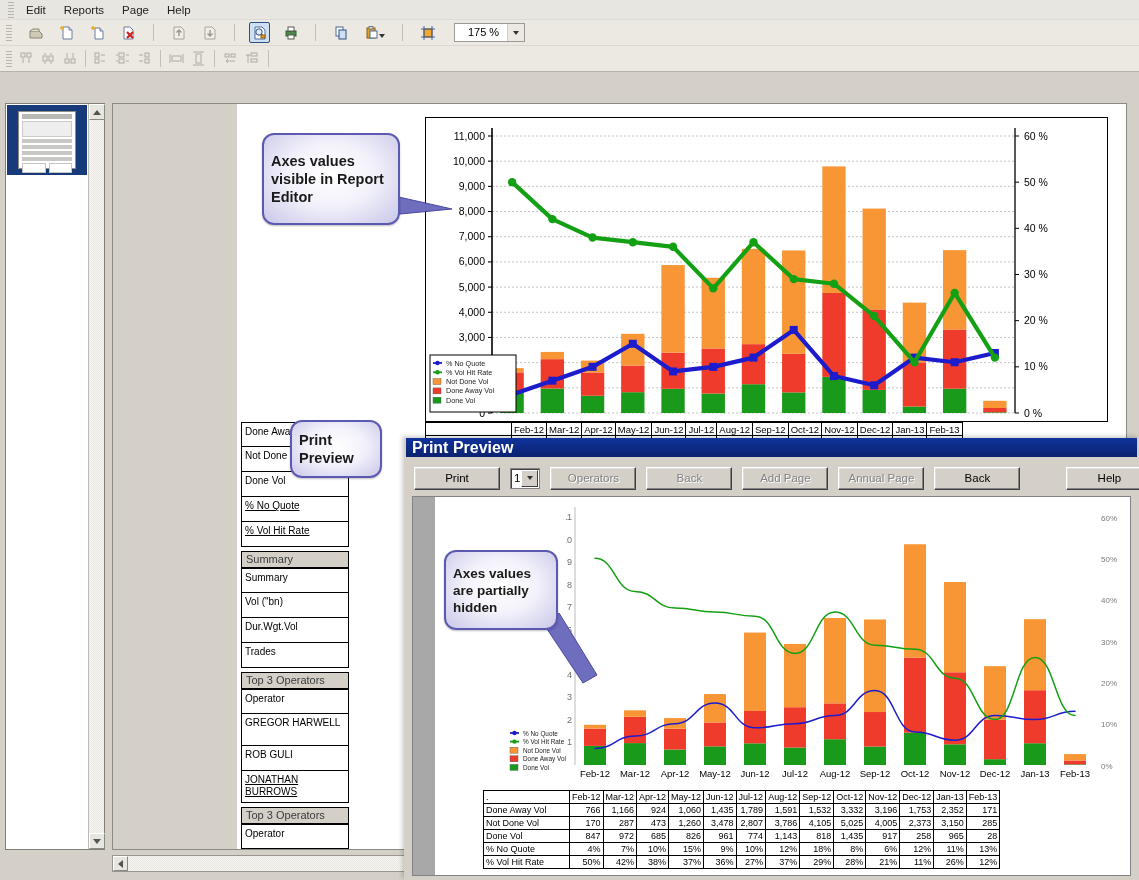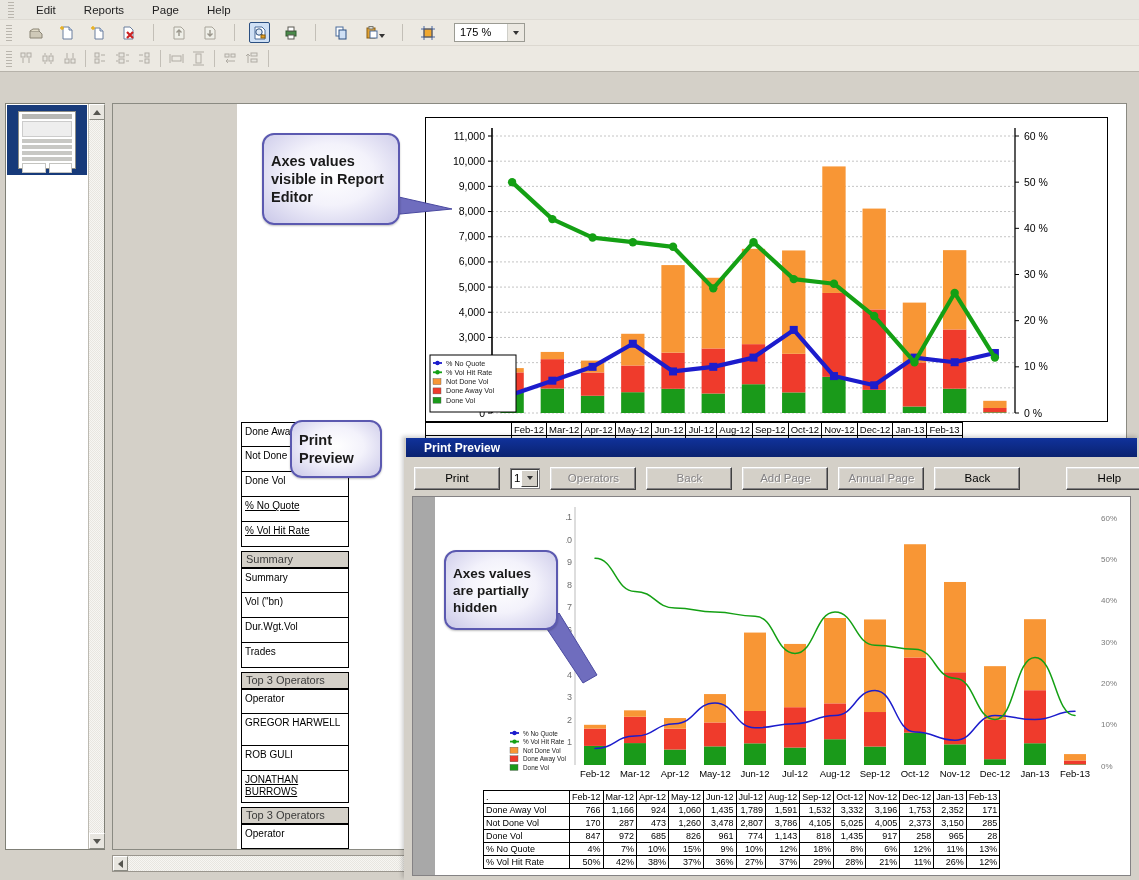--- a/index.html
+++ b/index.html
@@ -22,31 +22,32 @@
     color:#f0f0f0; font-weight:bold; font-size:11.5px;
     padding-left:4px; border-bottom:1px solid #6f6f66;
   }
   .titlebar .appicon {
     width:13px;height:13px;border-radius:50%;
     background:radial-gradient(circle at 40% 35%, #fff 0%, #bdd9bd 30%, #2e7d32 75%, #14521a 100%);
     border:1px solid #2b5e2f; margin-right:4px; flex:0 0 auto;
   }
 
   .menubar {
-    height:20px; display:flex; align-items:center; gap:10px;
+    height:20px; display:flex; align-items:center; gap:0;
     background:#e8e6e0; padding-left:8px;
     border-bottom:1px solid #dedbd4;
     text-align:center;
   }
   .menubar .mi { padding:2px 9px; color:#222; font-size:11.5px; }
 
   .toolbar {
     height:26px; display:flex; align-items:center; gap:10px;
     background:#ece9e2; padding-left:6px;
     border-bottom:1px solid #dcd8d0;
+    text-align:center;
   }
   .toolbar2 {
     height:26px; display:flex; align-items:center; gap:1px;
     background:#ece9e2; padding-left:6px;
     border-bottom:1px solid #b6b2aa;
   }
   .gripper { width:6px; height:16px; margin-right:3px;
     background:repeating-linear-gradient(to bottom,#b9b5ad 0 1px,transparent 1px 3px);
   }
   .tbtn { width:21px;height:21px;display:flex;align-items:center;justify-content:center;
@@ -127,22 +128,22 @@
 
   
   #preview {
     position:absolute; left:404px; top:438px; width:735px; height:442px;
     background:#d4d0c8; border:2px solid #d4d0c8; border-top:none;
     box-shadow:-2px -2px 4px rgba(0,0,0,.18);
     z-index:40;
   }
   #preview .pvtitle {
     height:19px; background:linear-gradient(to bottom,#10329b,#0a2270);
-    color:#fff; font-weight:bold; font-size:12px; display:flex; align-items:center;
-    padding-left:18px;
+    color:#fff; font-weight:bold; font-size:16px; display:flex; align-items:center;
+    padding-left:6px;
   }
   #preview .pvbar { height:36px; display:flex; align-items:center; gap:10px; padding:6px 8px 0 8px;}
   .winbtn {
     height:23px; min-width:86px; padding:0 6px; font-size:11.5px; color:#000;
     background:#d4d0c8; border:1px solid #fff;
     border-right-color:#404040; border-bottom-color:#404040;
     box-shadow: inset -1px -1px 0 #848284, inset 1px 1px 0 #dfdfdf;
     display:flex;align-items:center;justify-content:center;
   }
   .winbtn.dis { color:#848284; text-shadow:1px 1px 0 #fff; }

